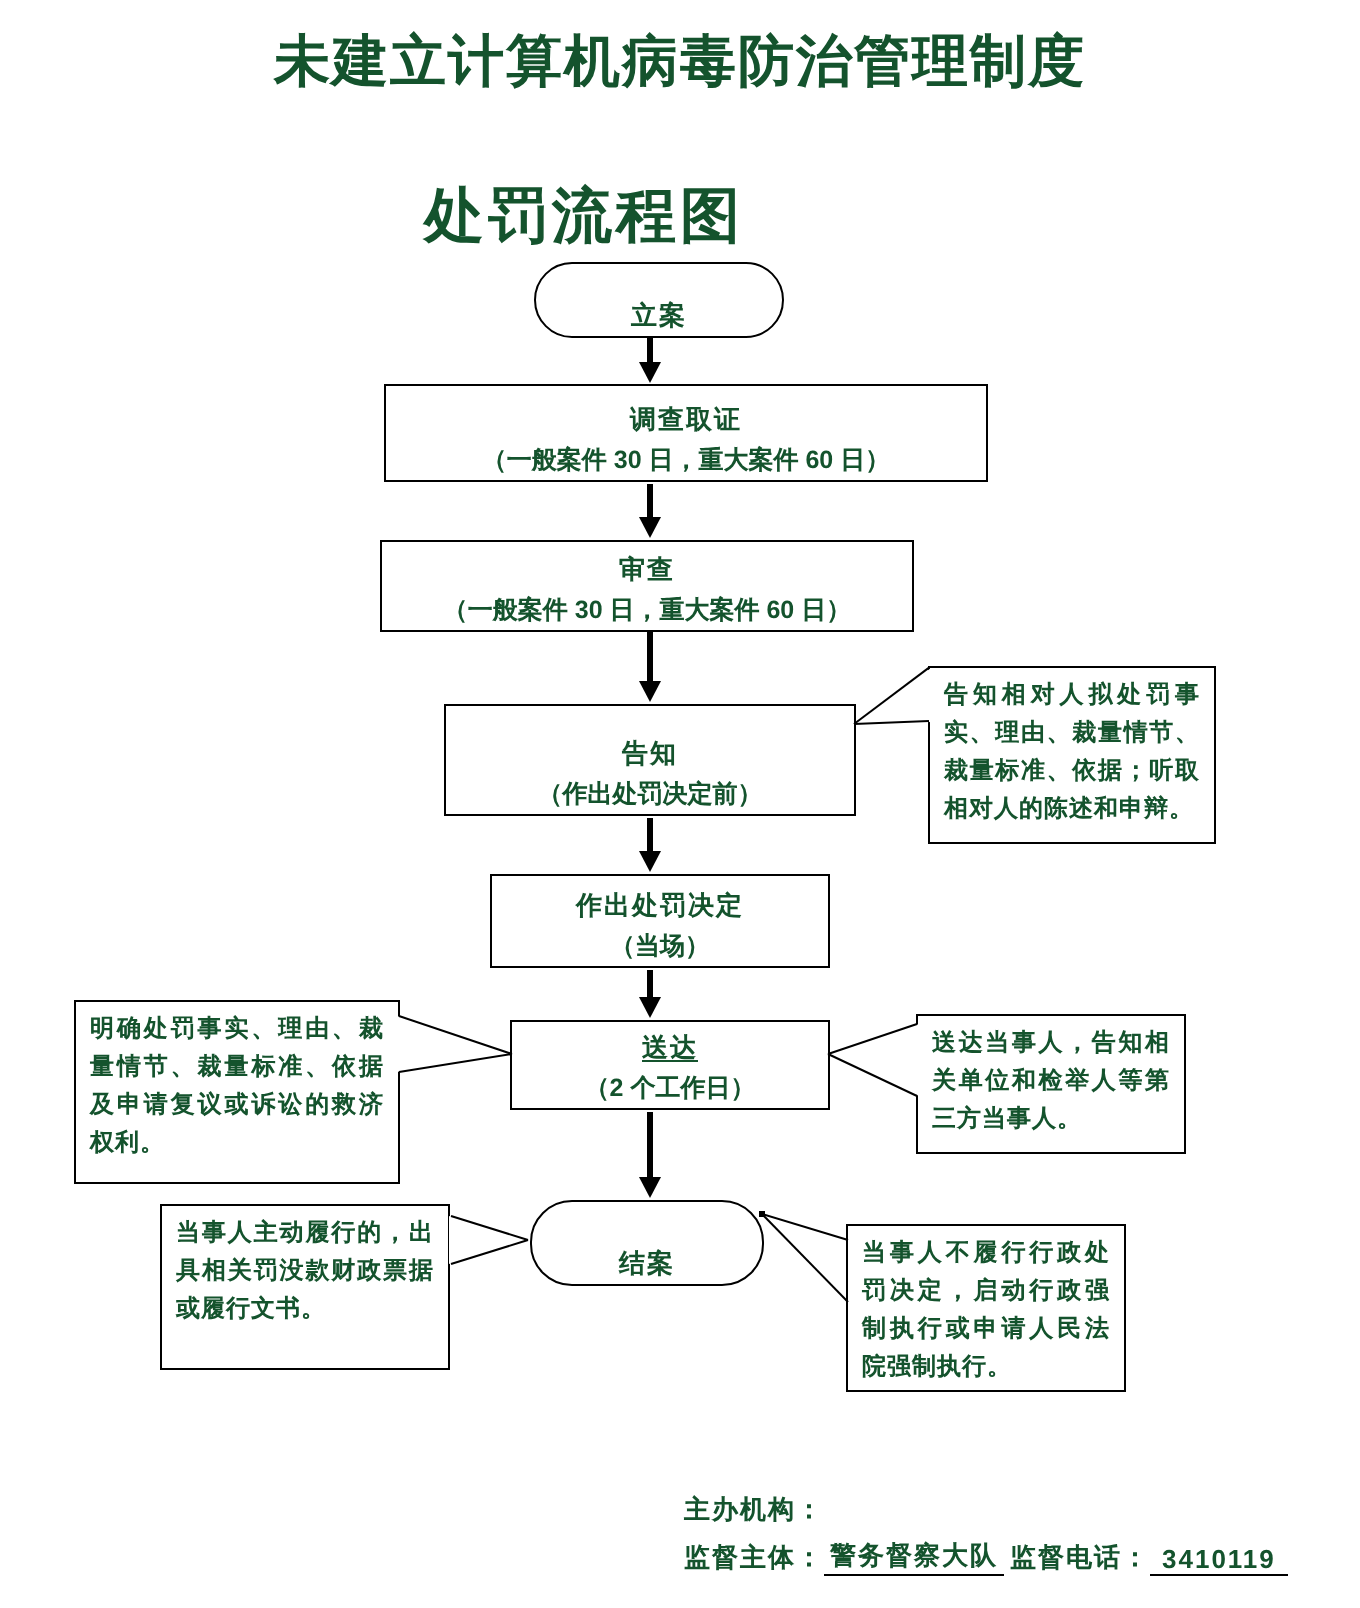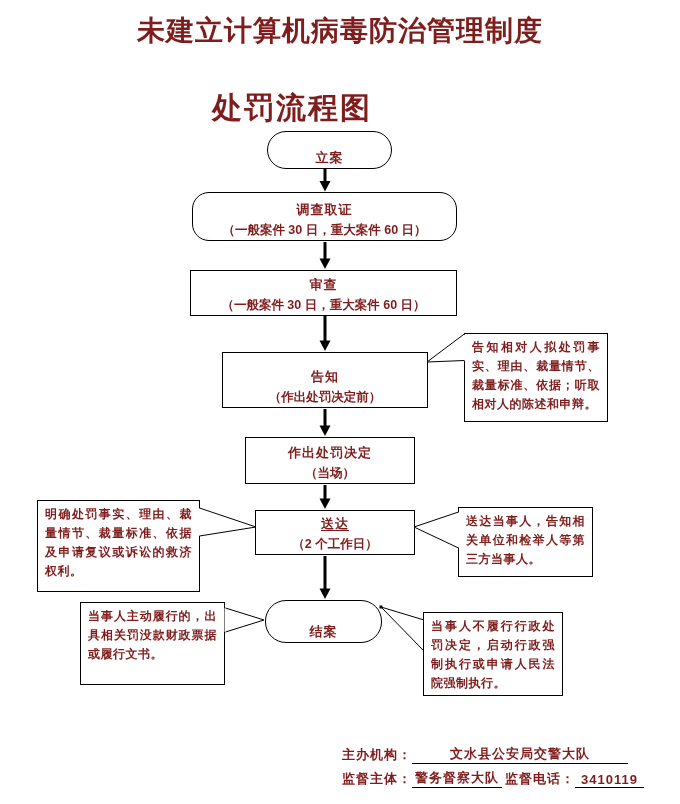--- a/index.html
+++ b/index.html
@@ -1,18 +1,18 @@
 <!DOCTYPE html>
 <html><head>
 <meta charset="utf-8">
 <style>
   html,body{margin:0;padding:0;background:#fff;}
   .stage{
     position:relative;width:680px;height:804px;background:#ffffff;
-    font-family:"Liberation Sans","DejaVu Sans",sans-serif;color:#7f1d1d;
+    font-family:"Liberation Sans","DejaVu Sans",sans-serif;color:#14532d;
     overflow:hidden;
   }
   .title{
     position:absolute;top:12px;left:0;width:680px;text-align:center;
     font-size:28px;font-weight:bold;letter-spacing:1px;
     font-family:"Liberation Serif","DejaVu Serif",serif;
   }
   .subtitle{
     position:absolute;top:88px;left:0;width:584px;text-align:center;
     font-size:30px;font-weight:bold;letter-spacing:2px;
@@ -48,21 +48,21 @@
 
 <div class="stage">
 
   <div class="title">未建立计算机病毒防治管理制度</div>
   <div class="subtitle">处罚流程图</div>
 
   <div class="node stadium-start" style="left:267px;top:131px;width:125px;height:38px;">
     <div>立案</div>
   </div>
 
-  <div class="node" style="left:192px;top:192px;width:265px;height:49px;border-radius:17px;">
+  <div class="node" style="left:192px;top:192px;width:302px;height:49px;">
     <div>调查取证</div>
     <div class="sub">（一般案件 30 日，重大案件 60 日）</div>
   </div>
 
   <div class="node" style="left:190px;top:270px;width:267px;height:46px;">
     <div>审查</div>
     <div class="sub">（一般案件 30 日，重大案件 60 日）</div>
   </div>
 
   <div class="node" style="left:222px;top:352px;width:206px;height:56px;">
@@ -154,21 +154,20 @@
     <g>
       <line x1="381" y1="607" x2="424" y2="620" stroke="#000" stroke-width="1"></line>
       <line x1="381" y1="607" x2="424" y2="651" stroke="#000" stroke-width="1"></line>
       <rect x="379.5" y="605.5" width="3" height="3" fill="#000"></rect>
     </g>
   </svg>
 
   <div class="footer">
     <div class="frow">
       <span class="flabel">主办机构：</span>
-      <span class="fu grow">文水县公安局交警大队</span>
     </div>
     <div class="frow">
       <span class="flabel">监督主体：</span>
       <span class="fu" style="padding:0 3px;">警务督察大队</span>
       <span class="flabel" style="margin-left:3px;">监督电话：</span>
       <span class="fu" style="padding:0 6px;flex:1 1 auto;">3410119</span>
     </div>
   </div>
 
 </div>

